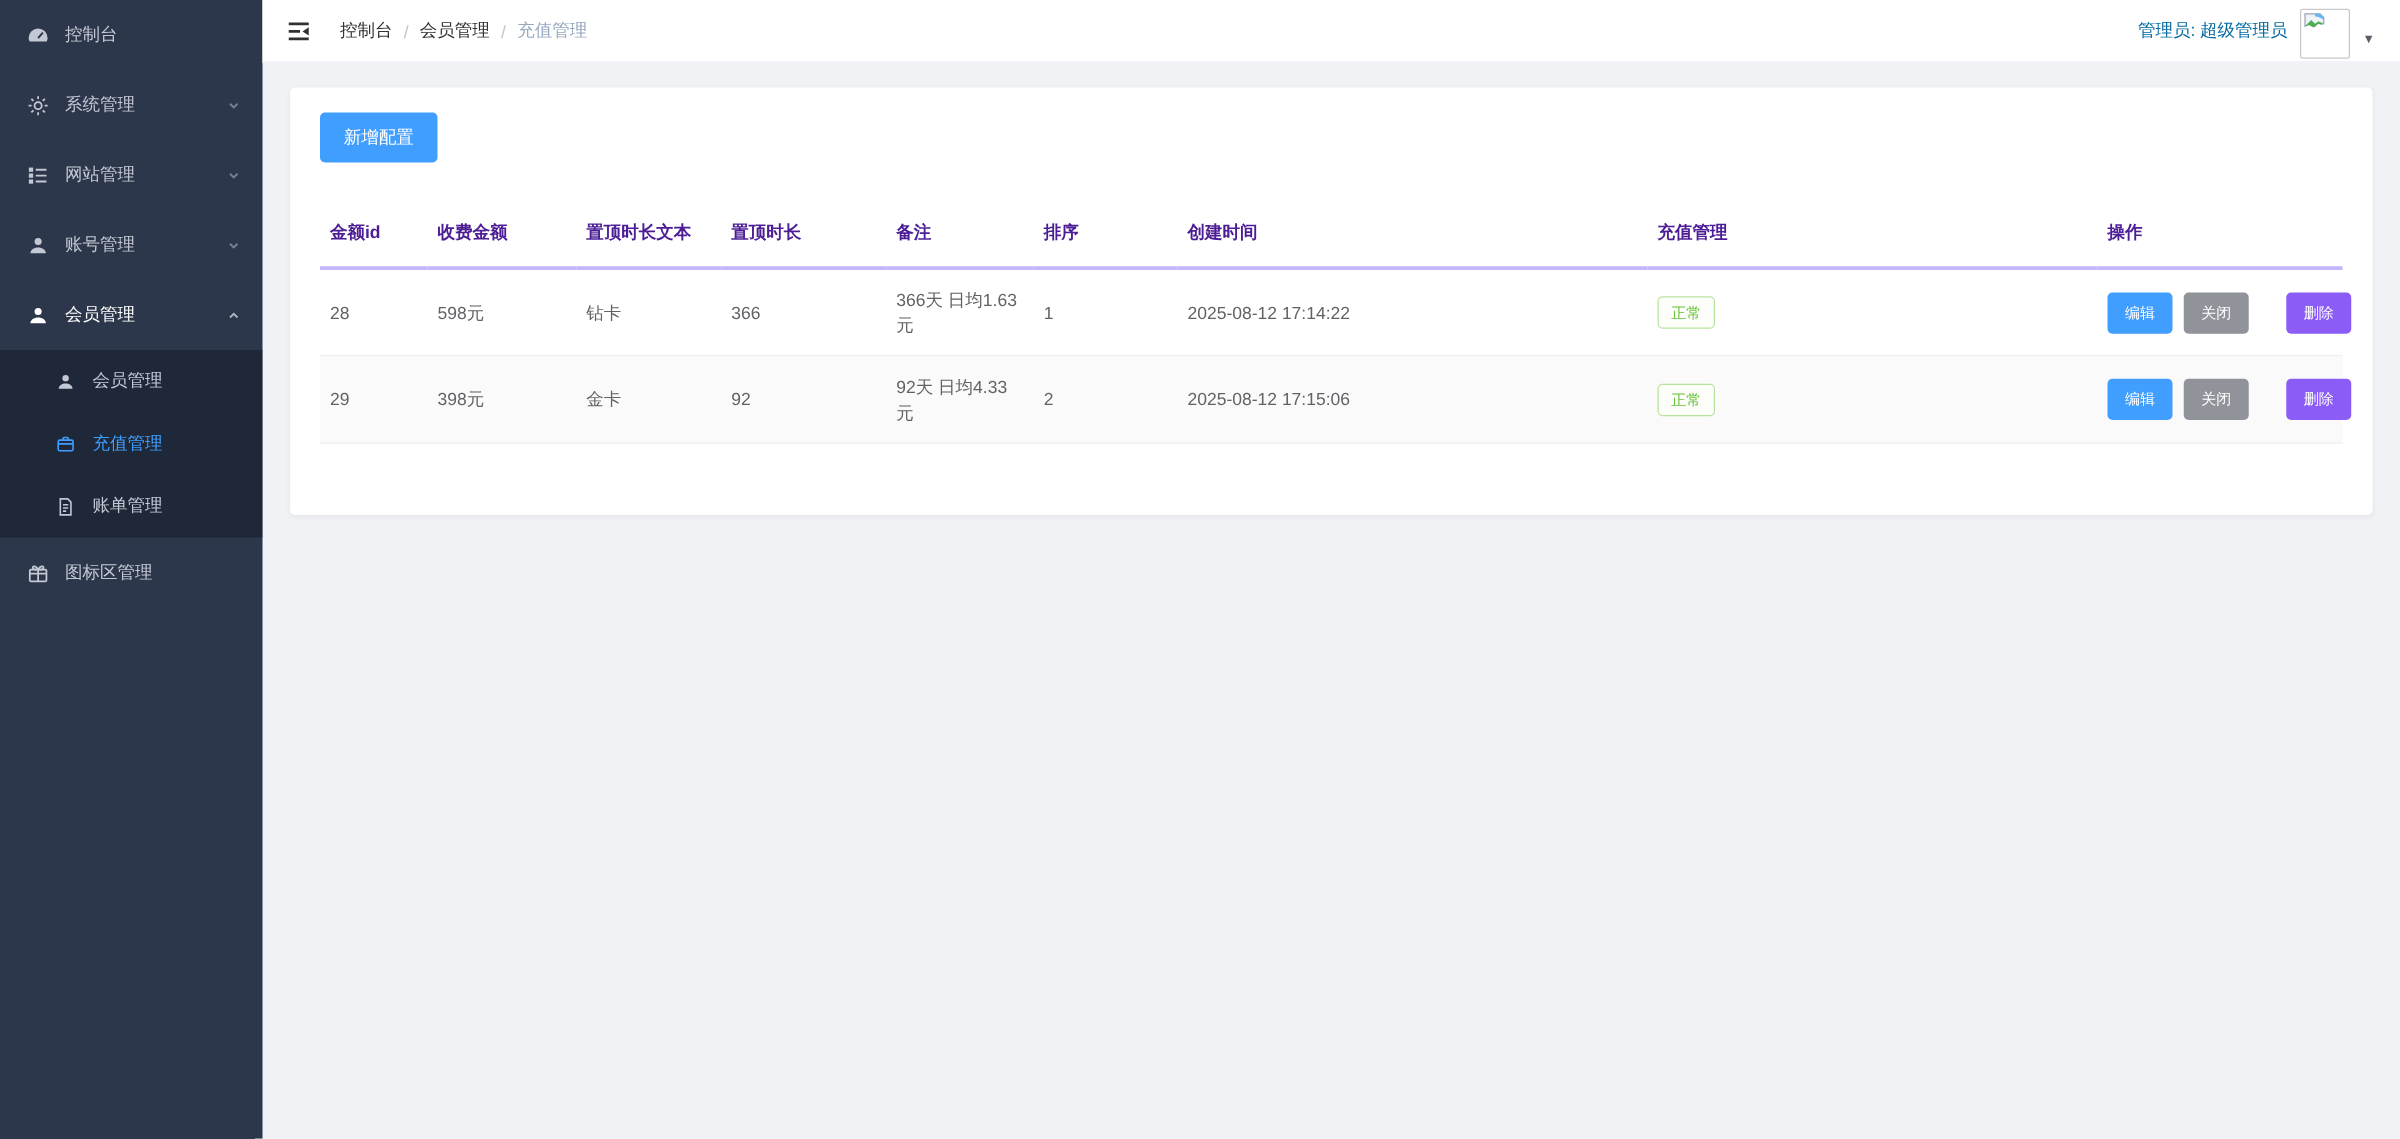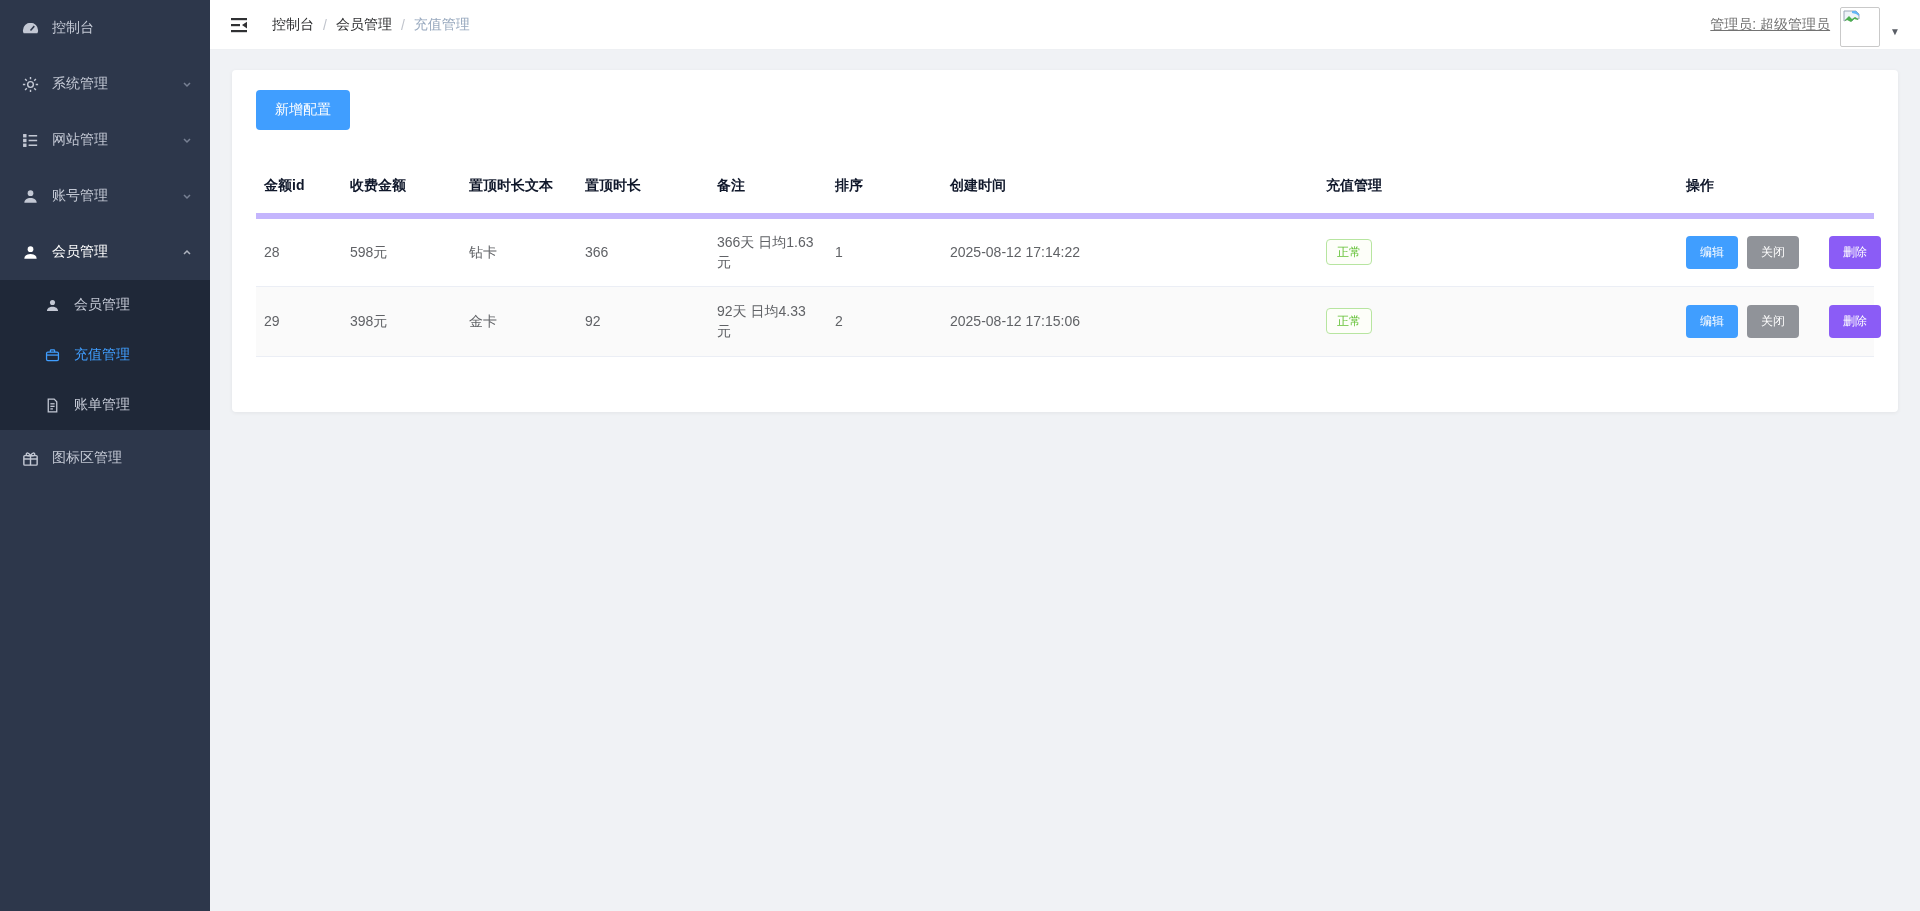--- a/index.html
+++ b/index.html
@@ -21,37 +21,37 @@
 
   
   .main { flex:1; display:flex; flex-direction:column; height:100%; min-width:0; }
   .topbar { height:50px; background:#ffffff; border-bottom:1px solid #eef0f3; display:flex; align-items:center; padding:0 20px 0 18px; flex:none; }
   .fold-btn { width:22px; height:22px; margin-right:22px; cursor:pointer; display:flex; align-items:center; justify-content:center; }
   .breadcrumb { display:flex; align-items:center; gap:9px; font-size:14px; }
   .crumb { color:#303133; cursor:pointer; }
   .crumb-sep { color:#c0c4cc; }
   .crumb.current { color:#97a8be; cursor:default; }
   .topbar-spacer { flex:1; }
-  .admin-label { font-size:14px; color:#737373; margin-right:10px;text-decoration:underline; }
+  .admin-label { font-size:14px; color:#0369a1; margin-right:10px; }
   .avatar-box { width:40px; height:40px; background:#fff; border:1px solid #c9c9c9; border-radius:2px; display:flex; align-items:flex-start; justify-content:flex-start; padding:2px; cursor:pointer; margin-top:4px; }
   .caret-down { margin-left:10px; margin-top:14px; color:#5a5e66; font-size:10px; cursor:pointer; line-height:1; }
 
   .content { flex:1; padding:20px 22px; overflow:auto; }
   .card { background:#ffffff; border-radius:4px; box-shadow:0 1px 4px rgba(0,0,0,.06); padding:20px 24px 20px 24px; min-height:342px; }
 
   .btn { display:inline-block; border:none; border-radius:4px; color:#fff; cursor:pointer; font-family:inherit; }
   .btn-primary { background:#409eff; font-size:14px; padding:11px 19px; margin-bottom:31px; }
   .btn-sm { font-size:12px; padding:8px 14px; }
   .btn-edit { background:#409eff; }
   .btn-close { background:#909399; }
   .btn-del { background:#8b5cf6;margin-left:21px; }
   .actions { display:flex; gap:9px; align-items:center; white-space:nowrap; }
 
   table.grid { width:100%; border-collapse:collapse; table-layout:fixed; }
-  table.grid th { text-align:left; font-weight:bold; color:#0f172a; font-size:14px; padding:16px 8px 18px 8px; border-bottom:6px solid #c4b5fd; }
+  table.grid th { text-align:left; font-weight:bold; color:#4c1d95; font-size:14px; padding:16px 8px 18px 8px; border-bottom:3px solid #c4b5fd; }
   table.grid td { color:#606266; font-size:14px; padding:12px 8px; height:70px; border-bottom:1px solid #ebeef5; line-height:1.45; vertical-align:middle; }
   table.grid tr.even td { background:#fafafa; }
 
   .status-badge { display:inline-block; font-size:12px; color:#67c23a; border:1px solid #b7e5a0; background:#fdfef9; border-radius:4px; padding:6px 10px; line-height:1; }
 </style>
 </head>
 <body>
 
 <div class="app">
 

